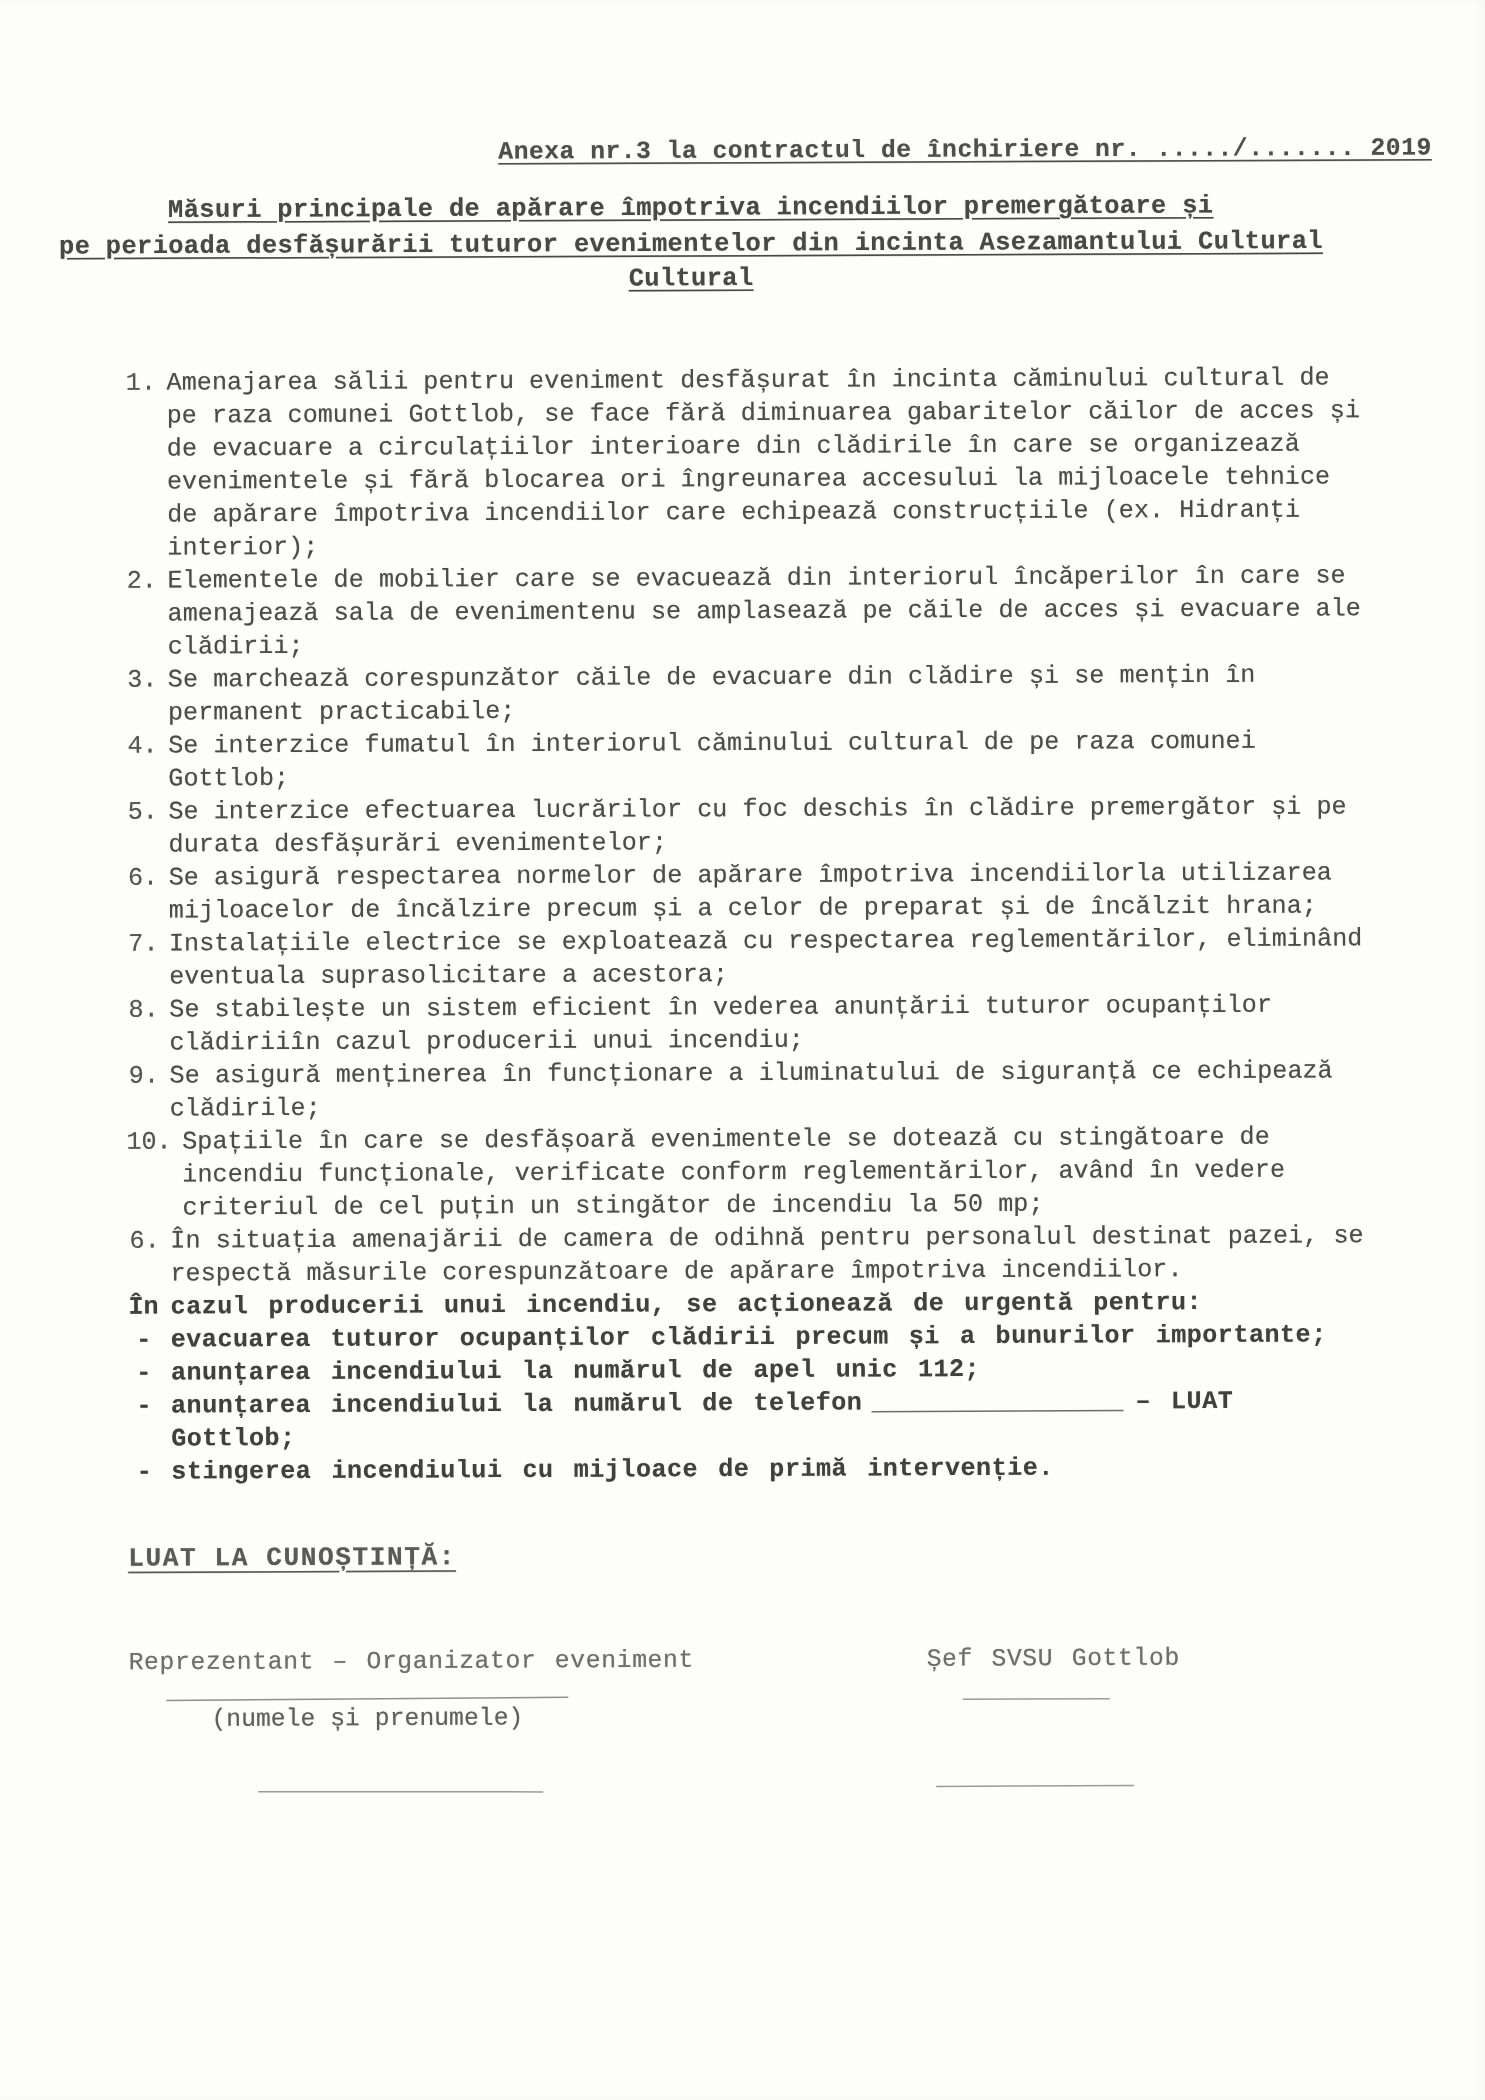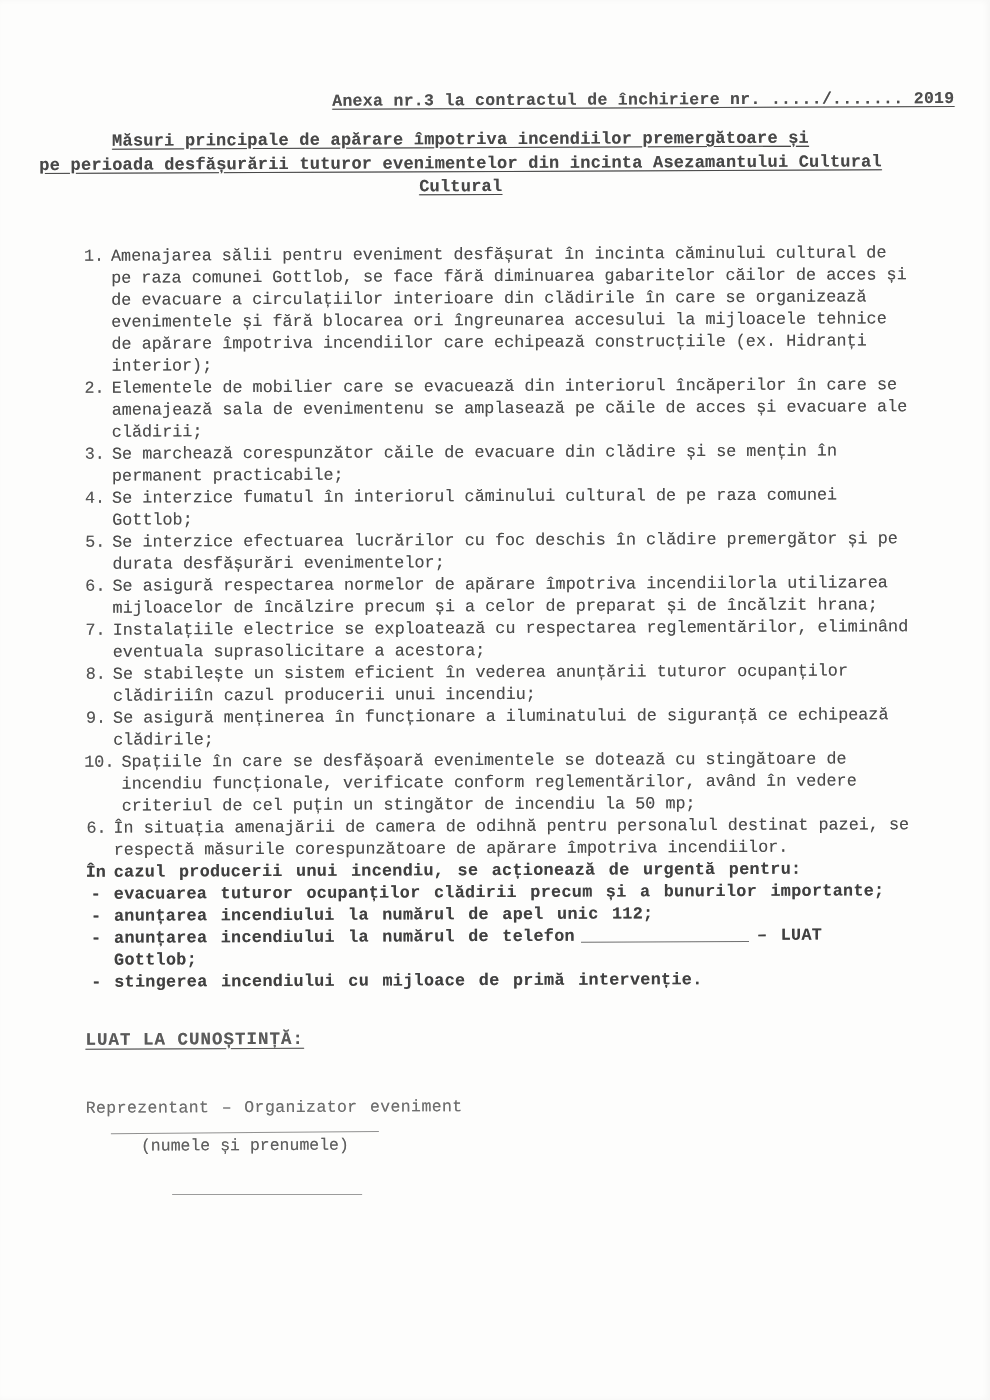--- a/index.html
+++ b/index.html
@@ -143,16 +143,21 @@
       <span>LUAT LA CUNOȘTINȚĂ:</span>
     </div>
 
     <div class="sig-row">
       <div class="sig-left">
         <div class="sig-label">Reprezentant – Organizator eveniment</div>
         <div class="line l-line1"></div>
         <div class="l-sub">(numele și prenumele)</div>
         <div class="line l-line2"></div>
       </div>
+      <div class="sig-right">
+        <div class="sig-label">Șef SVSU Gottlob</div>
+        <div class="line r-line1"></div>
+        <div class="line r-line2"></div>
+      </div>
     </div>
 
   </div>
 </div>
 
 </body></html>

